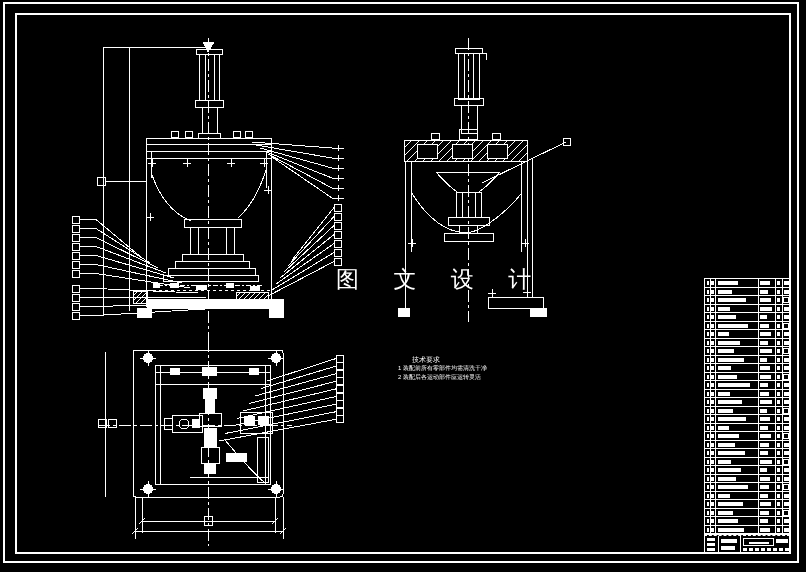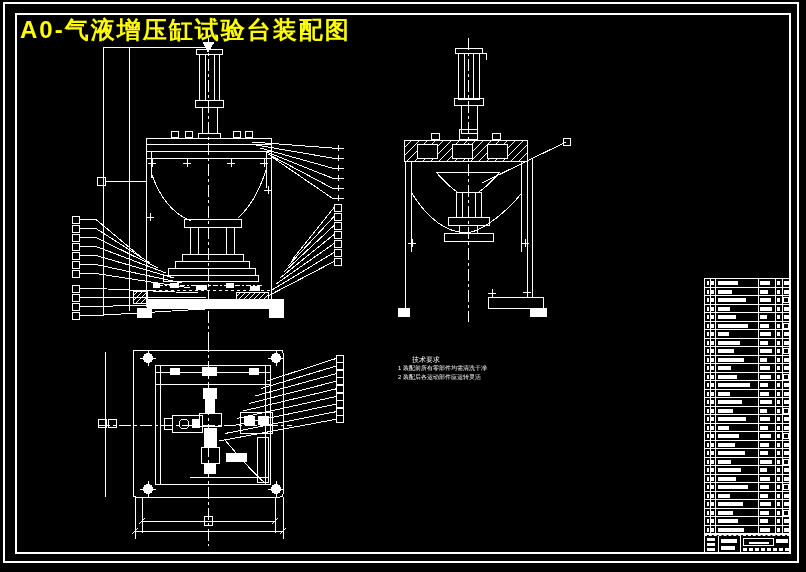--- a/index.html
+++ b/index.html
@@ -273,22 +273,22 @@
         <line x1="236" y1="302" x2="246" y2="292"></line>
         <line x1="240" y1="303" x2="251" y2="292"></line>
         <line x1="245" y1="303" x2="256" y2="292"></line>
         <line x1="250" y1="303" x2="261" y2="292"></line>
         <line x1="255" y1="303" x2="266" y2="292"></line>
         <line x1="260" y1="303" x2="268" y2="295"></line>
         <line x1="265" y1="303" x2="268" y2="300"></line>
       </g>
 </svg>
 
-<div class="sheet-title">A0-气液增压缸试验台装配图</div>
-
+
+<div class="watermark">图 文 设 计</div>
 
 <div class="notes">
   <div class="notes-h">技术要求</div>
   <div id="notes-items">
         <div class="notes-item">1 装配前所有零部件均需清洗干净</div>
         <div class="notes-item">2 装配后各运动部件应运转灵活</div>
       </div>
 </div>
 
 <div id="parts-table">

